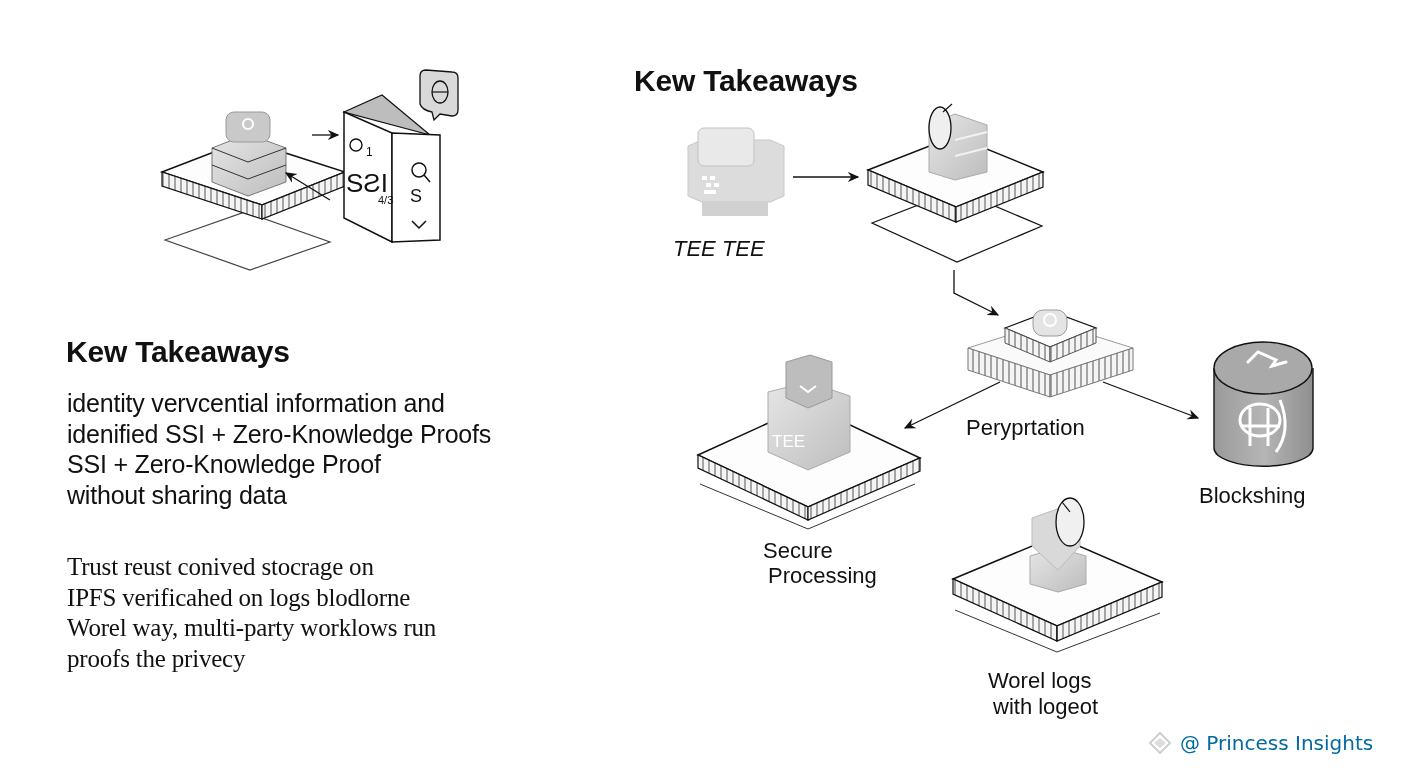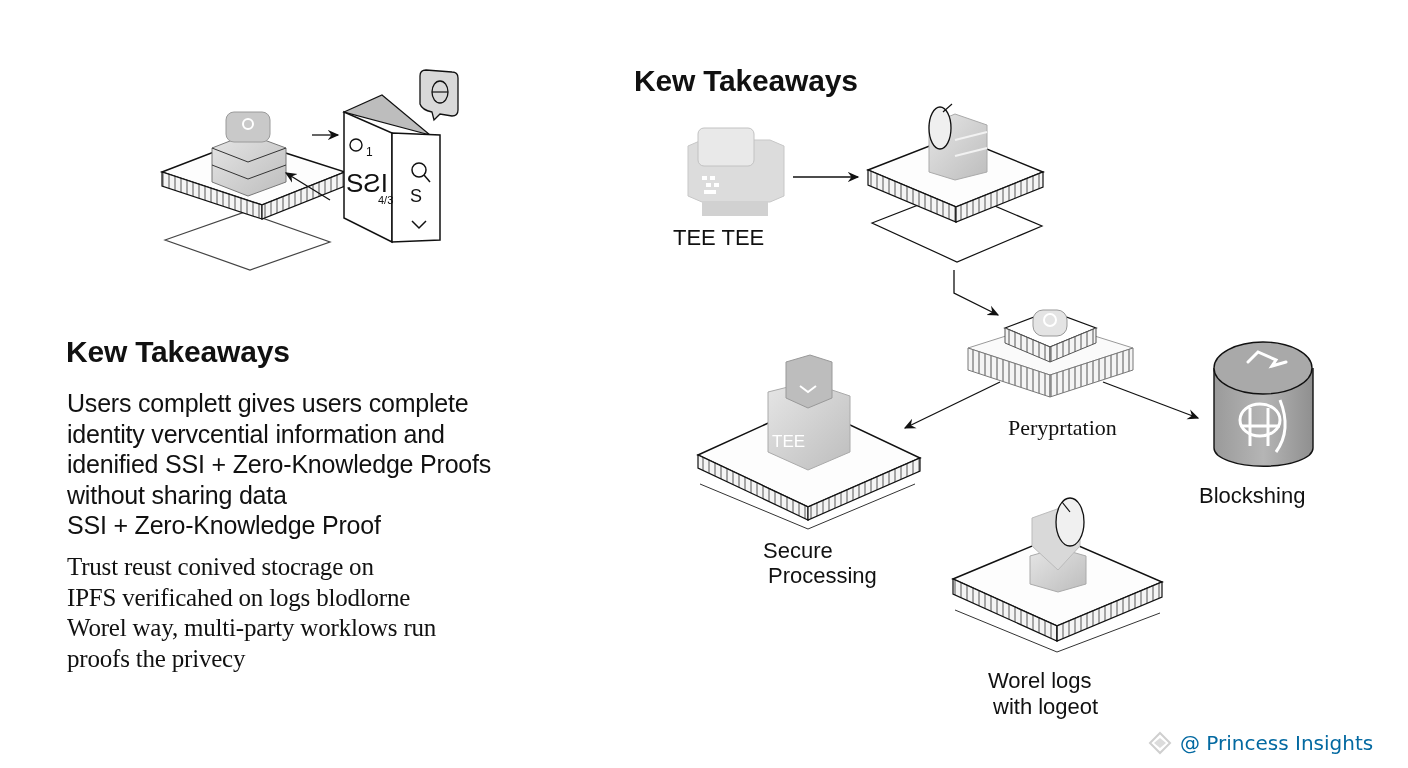--- a/index.html
+++ b/index.html
@@ -149,38 +149,37 @@
 
   <g transform="translate(1160,743)">
     <path d="M0,-10 L10,0 L0,10 L-10,0 Z" fill="none" stroke="#cfcfcf" stroke-width="2"></path>
     <path d="M-6,0 L0,-5 L6,0 L0,5 Z" fill="#dcdcdc"></path>
   </g>
 </svg>
 
 <div class="abs heading" style="left:66px; top:335px;">Kew Takeaways</div>
 
 <div class="abs para" style="left:67px; top:388px;">
-  <div>Users complett gives users complete</div>
   <div>identity vervcential information and</div>
   <div>idenified SSI + Zero-Knowledge Proofs</div>
+  <div>SSI  + Zero-Knowledge Proof</div>
   <div>without sharing data</div>
-  <div>SSI  + Zero-Knowledge Proof</div>
 </div>
 
 <div class="abs para" style="left:67px; top:552px;font-family:Liberation Serif, serif;">
   <div>Trust reust conived stocrage on</div>
   <div>IPFS verificahed on logs blodlorne</div>
   <div>Worel way, multi-party worklows run</div>
   <div>proofs the privecy</div>
 </div>
 
 <div class="abs heading" style="left:634px; top:64px;">Kew Takeaways</div>
 
-<div class="abs label" style="left:673px; top:225px;">TEE TEE</div>
-<div class="abs label" style="left:1008px; top:415px;font-family:Liberation Serif, serif;">Peryprtation</div>
+<div class="abs label" style="left:673px; top:236px;font-style:italic;">TEE TEE</div>
+<div class="abs label" style="left:966px; top:415px;">Peryprtation</div>
 <div class="abs label" style="left:763px; top:538px; line-height:25px;">
   <div>Secure</div>
   <div style="padding-left:5px;">Processing</div>
 </div>
 <div class="abs label" style="left:1199px; top:483px;">Blockshing</div>
 <div class="abs label" style="left:988px; top:668px; line-height:26px;">
   <div>Worel logs</div>
   <div style="padding-left:5px;">with logeot</div>
 </div>
 

